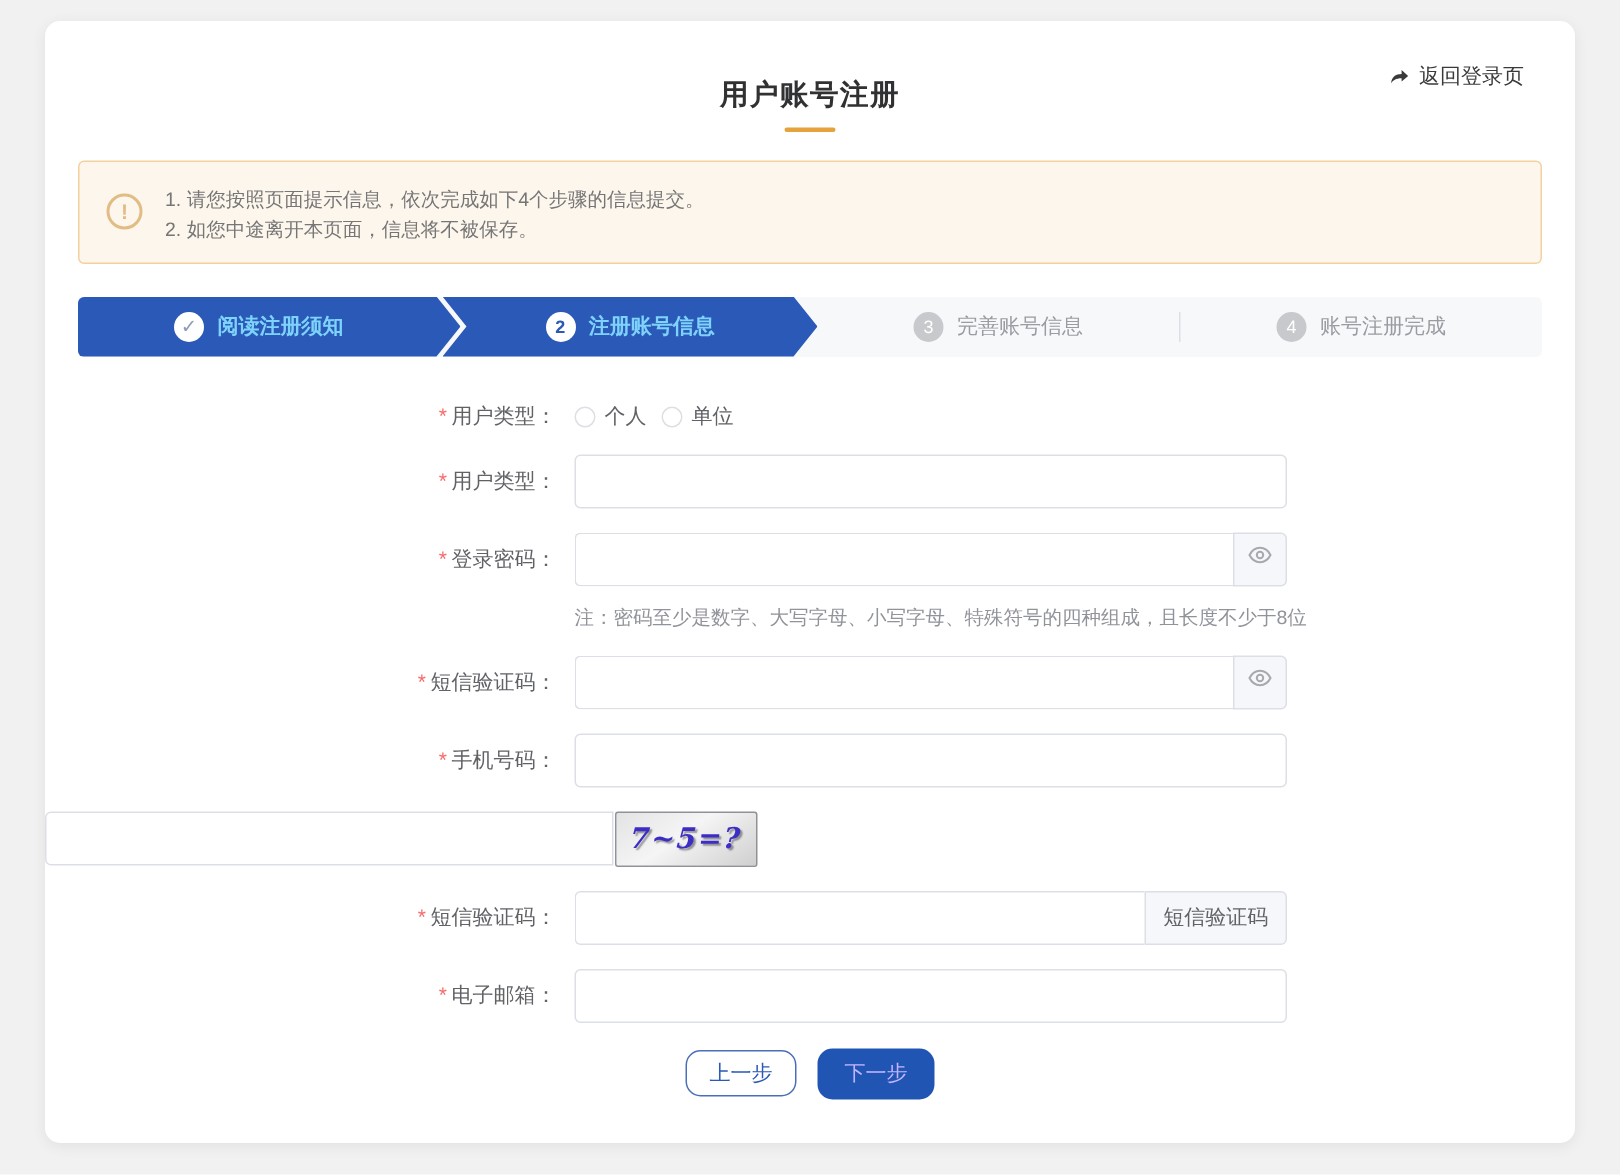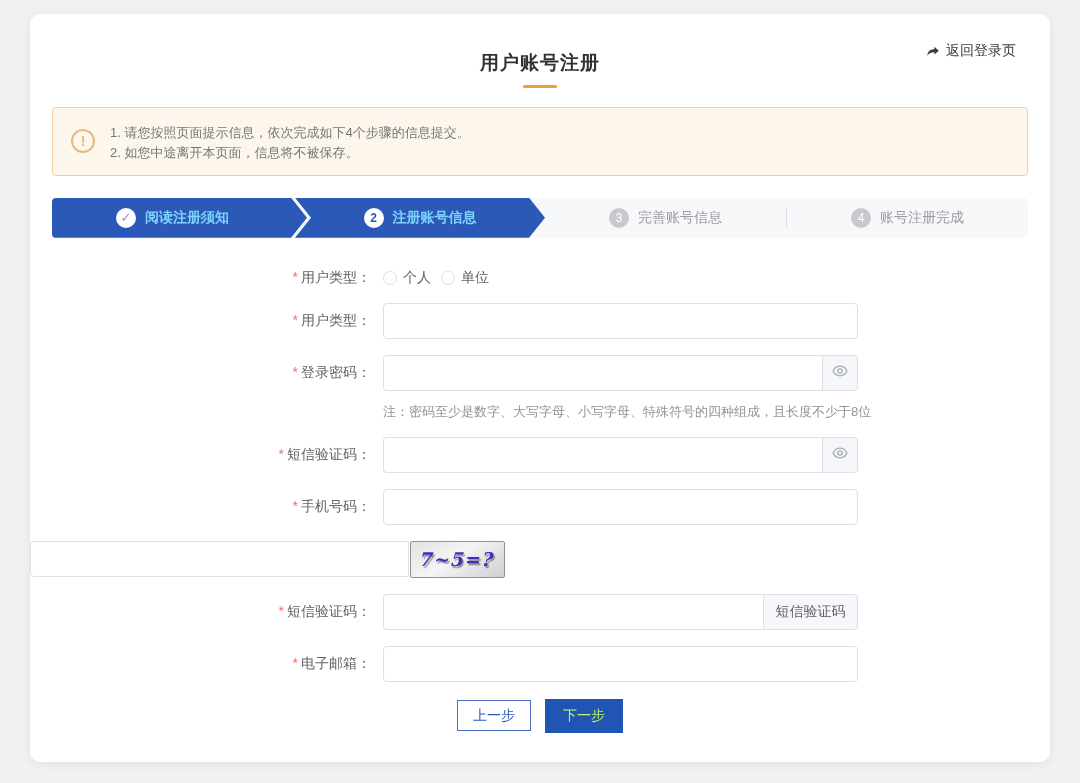--- a/index.html
+++ b/index.html
@@ -127,30 +127,30 @@
   .radio-group { display:flex; align-items:center; gap:10px; }
   .radio-item { display:inline-flex; align-items:center; gap:6px; cursor:pointer; }
   .radio-dot {
     width:14px; height:14px; border-radius:50%;
     border:1px solid #dcdfe6; background:#fff; flex:none;
   }
   .radio-label { font-size:14px; color:#606266; }
   
   .btn-row { display:flex; justify-content:center; align-items:center; gap:14px; margin-top:17px; }
   .btn {
-    height:31px; border-radius:0; font-size:14px;
+    height:31px; border-radius:10px; font-size:14px;
     display:inline-flex; align-items:center; justify-content:center;
     cursor:pointer; font-family:inherit;
   }
   .btn-prev {
     background:#ffffff; border:1px solid #4a6fb8; color:#2b59b7;
     padding:0 15px;
   }
   .btn-next {
-    background:#2155b4; border:1px solid #2155b4; color:#bef264;
+    background:#2155b4; border:1px solid #2155b4; color:#c4b5fd;
     padding:16px 17px; height:33px;
   }
 </style>
 </head>
 <body>
 
 <div class="card">
 
   <div class="back-link">
     <span>

